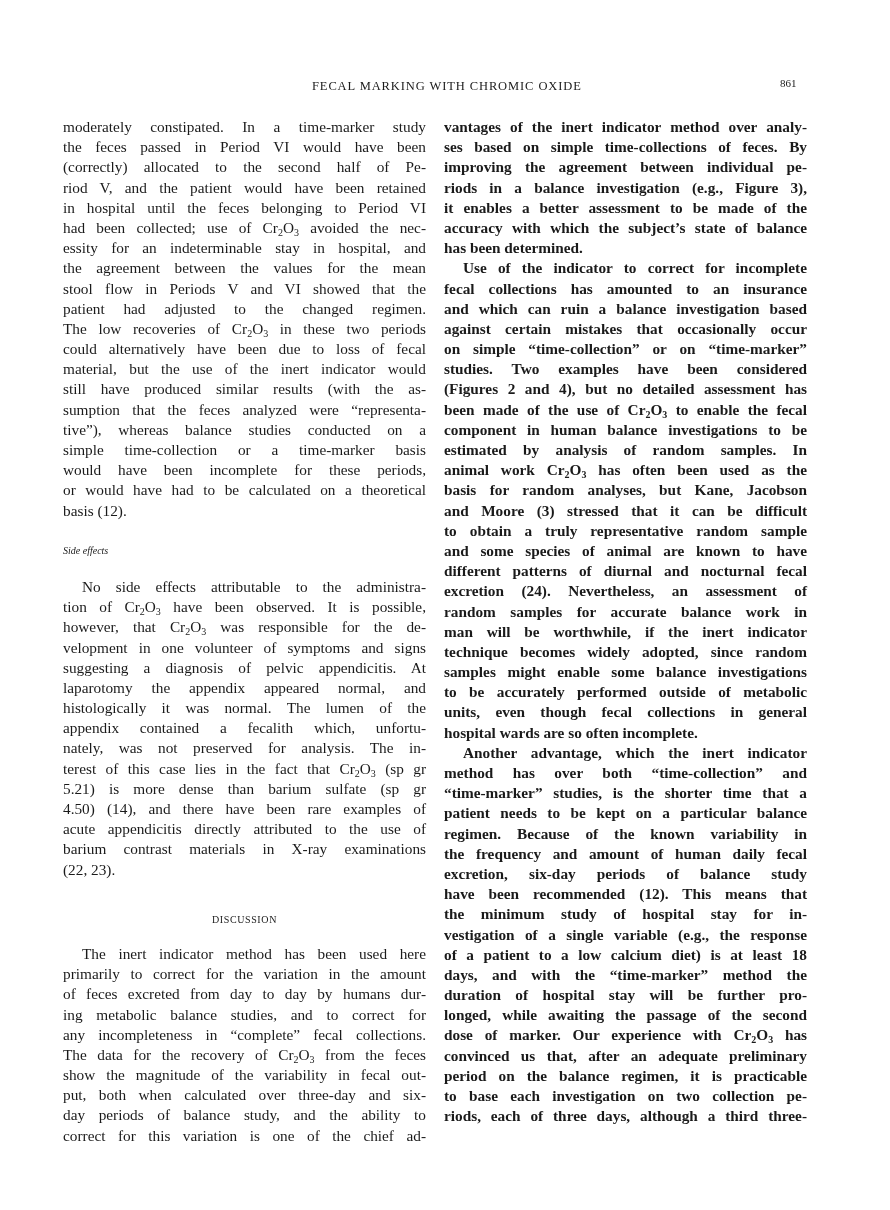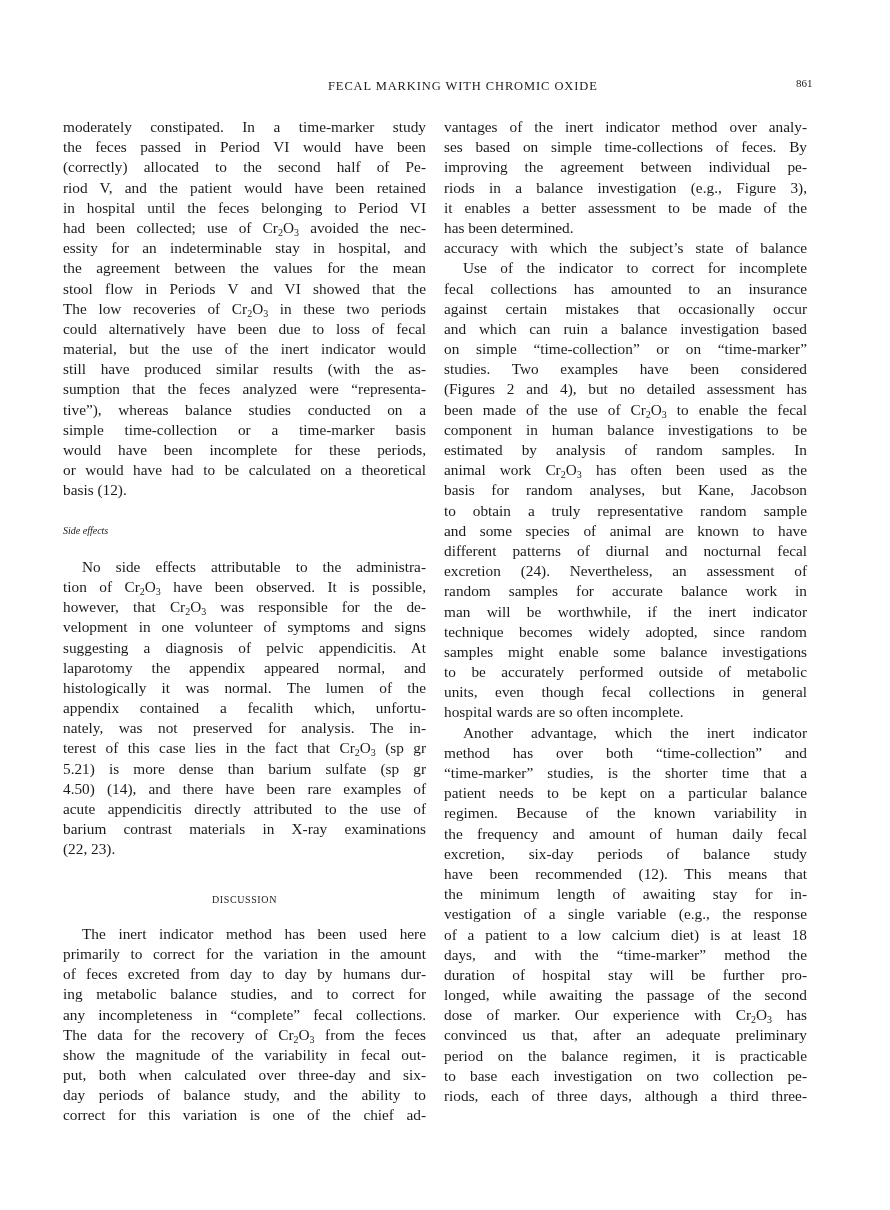--- a/index.html
+++ b/index.html
@@ -2,35 +2,35 @@
 <html><head>
 <meta charset="utf-8">
 <style>
   html, body { margin: 0; padding: 0; background: #ffffff; }
   body {
     width: 890px; height: 1210px; position: relative; overflow: hidden;
     font-family: "Liberation Serif", "DejaVu Serif", serif;
     color: #1a1a1a;
   }
   .running-head {
-    position: absolute; top: 79px; left: 16px; width: 803px; height: 20px;
+    position: absolute; top: 79px; left: 0; width: 803px; height: 20px;
   }
   .running-title {
     position: absolute; left: 312px; top: 0;
     font-size: 12.5px; letter-spacing: 0.9px;
   }
   .page-number {
     position: absolute; left: 780px; top: -2px; font-size: 11px;
   }
   .column {
     position: absolute; top: 117px; width: 363px;
     font-size: 15.3px; line-height: 20.2px;
   }
   #col-left { left: 63px; }
-  #col-right { left: 444px; }
+  #col-right { left: 444px; font-weight: bold; }
   .line {
     display: block; height: 20.2px; white-space: nowrap;
     text-align: justify; text-align-last: justify; overflow: visible;
   }
   .line.last { text-align-last: left; }
   .line.indent { text-indent: 19px; }
   .line.center { text-align: center; text-align-last: center; }
   .sub { font-size: 10px; vertical-align: -3px; line-height: 0; }
   .heading-italic { font-style: italic; font-size: 10px; }
   .heading-small-caps { font-size: 10px; letter-spacing: 0.6px; }
@@ -51,20 +51,21 @@
     <div>
       <span class="line">moderately constipated.  In a time-marker study</span>
       <span class="line">the feces passed in Period VI would have been</span>
       <span class="line">(correctly) allocated to the second half of Pe-</span>
       <span class="line">riod V, and the patient would have been retained</span>
       <span class="line">in hospital until the feces belonging to Period VI</span>
       <span class="line">had been collected; use of Cr<span class="sub">2</span>O<span class="sub">3</span> avoided the nec-</span>
       <span class="line">essity for an indeterminable stay in hospital, and</span>
       <span class="line">the agreement between the values for the mean</span>
       <span class="line">stool flow in Periods V and VI showed that the</span>
+      <span class="line">patient had adjusted to the changed regimen.</span>
       <span class="line">The low recoveries of Cr<span class="sub">2</span>O<span class="sub">3</span> in these two periods</span>
       <span class="line">could alternatively have been due to loss of fecal</span>
       <span class="line">material, but the use of the inert indicator would</span>
       <span class="line">still have produced similar results (with the as-</span>
       <span class="line">sumption that the feces analyzed were “representa-</span>
       <span class="line">tive”), whereas balance studies conducted on a</span>
       <span class="line">simple time-collection or a time-marker basis</span>
       <span class="line">would have been incomplete for these periods,</span>
       <span class="line">or would have had to be calculated on a theoretical</span>
       <span class="line last">basis (12).</span>
@@ -105,36 +106,37 @@
       <span class="line">correct for this variation is one of the chief ad-</span>
     </div>
   </div>
 <div class="column" id="col-right">
     <div>
       <span class="line">vantages of the inert indicator method over analy-</span>
       <span class="line">ses based on simple time-collections of feces.  By</span>
       <span class="line">improving the agreement between individual pe-</span>
       <span class="line">riods in a balance investigation (e.g., Figure 3),</span>
       <span class="line">it enables a better assessment to be made of the</span>
+      <span class="line">accuracy with which the subject’s state of balance</span>
       <span class="line last">has been determined.</span>
-      <span class="line">accuracy with which the subject’s state of balance</span>
     </div>
     <div>
       <span class="line indent">Use of the indicator to correct for incomplete</span>
       <span class="line">fecal collections has amounted to an insurance</span>
+      <span class="line">and which can ruin a balance investigation based</span>
       <span class="line">against certain mistakes that occasionally occur</span>
-      <span class="line">and which can ruin a balance investigation based</span>
       <span class="line">on simple “time-collection” or on “time-marker”</span>
       <span class="line">studies.  Two examples have been considered</span>
       <span class="line">(Figures 2 and 4), but no detailed assessment has</span>
       <span class="line">been made of the use of Cr<span class="sub">2</span>O<span class="sub">3</span> to enable the fecal</span>
       <span class="line">component in human balance investigations to be</span>
       <span class="line">estimated by analysis of random samples.  In</span>
       <span class="line">animal work Cr<span class="sub">2</span>O<span class="sub">3</span> has often been used as the</span>
       <span class="line">basis for random analyses, but Kane, Jacobson</span>
+      <span class="line">and Moore (3) stressed that it can be difficult</span>
       <span class="line">to obtain a truly representative random sample</span>
       <span class="line">and some species of animal are known to have</span>
       <span class="line">different patterns of diurnal and nocturnal fecal</span>
       <span class="line">excretion (24).  Nevertheless, an assessment of</span>
       <span class="line">random samples for accurate balance work in</span>
       <span class="line">man will be worthwhile, if the inert indicator</span>
       <span class="line">technique becomes widely adopted, since random</span>
       <span class="line">samples might enable some balance investigations</span>
       <span class="line">to be accurately performed outside of metabolic</span>
       <span class="line">units, even though fecal collections in general</span>
@@ -142,21 +144,21 @@
     </div>
     <div>
       <span class="line indent">Another advantage, which the inert indicator</span>
       <span class="line">method has over both “time-collection” and</span>
       <span class="line">“time-marker” studies, is the shorter time that a</span>
       <span class="line">patient needs to be kept on a particular balance</span>
       <span class="line">regimen.  Because of the known variability in</span>
       <span class="line">the frequency and amount of human daily fecal</span>
       <span class="line">excretion, six-day periods of balance study</span>
       <span class="line">have been recommended (12).  This means that</span>
-      <span class="line">the minimum length of awaiting stay for in-</span>
+      <span class="line">the minimum study of hospital stay for in-</span>
       <span class="line">vestigation of a single variable (e.g., the response</span>
       <span class="line">of a patient to a low calcium diet) is at least 18</span>
       <span class="line">days, and with the “time-marker” method the</span>
       <span class="line">duration of hospital stay will be further pro-</span>
       <span class="line">longed, while awaiting the passage of the second</span>
       <span class="line">dose of marker.  Our experience with Cr<span class="sub">2</span>O<span class="sub">3</span> has</span>
       <span class="line">convinced us that, after an adequate preliminary</span>
       <span class="line">period on the balance regimen, it is practicable</span>
       <span class="line">to base each investigation on two collection pe-</span>
       <span class="line">riods, each of three days, although a third three-</span>

